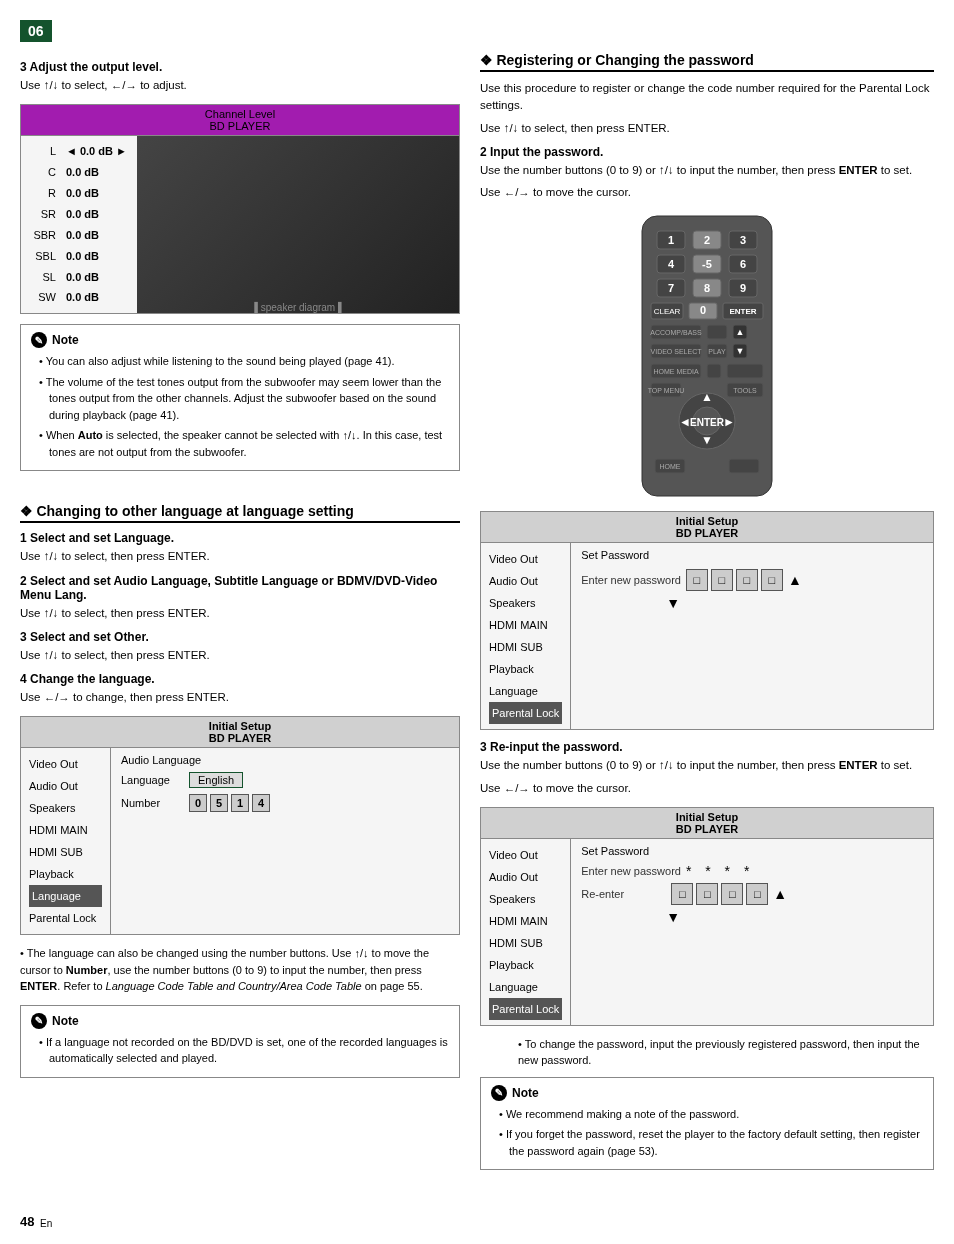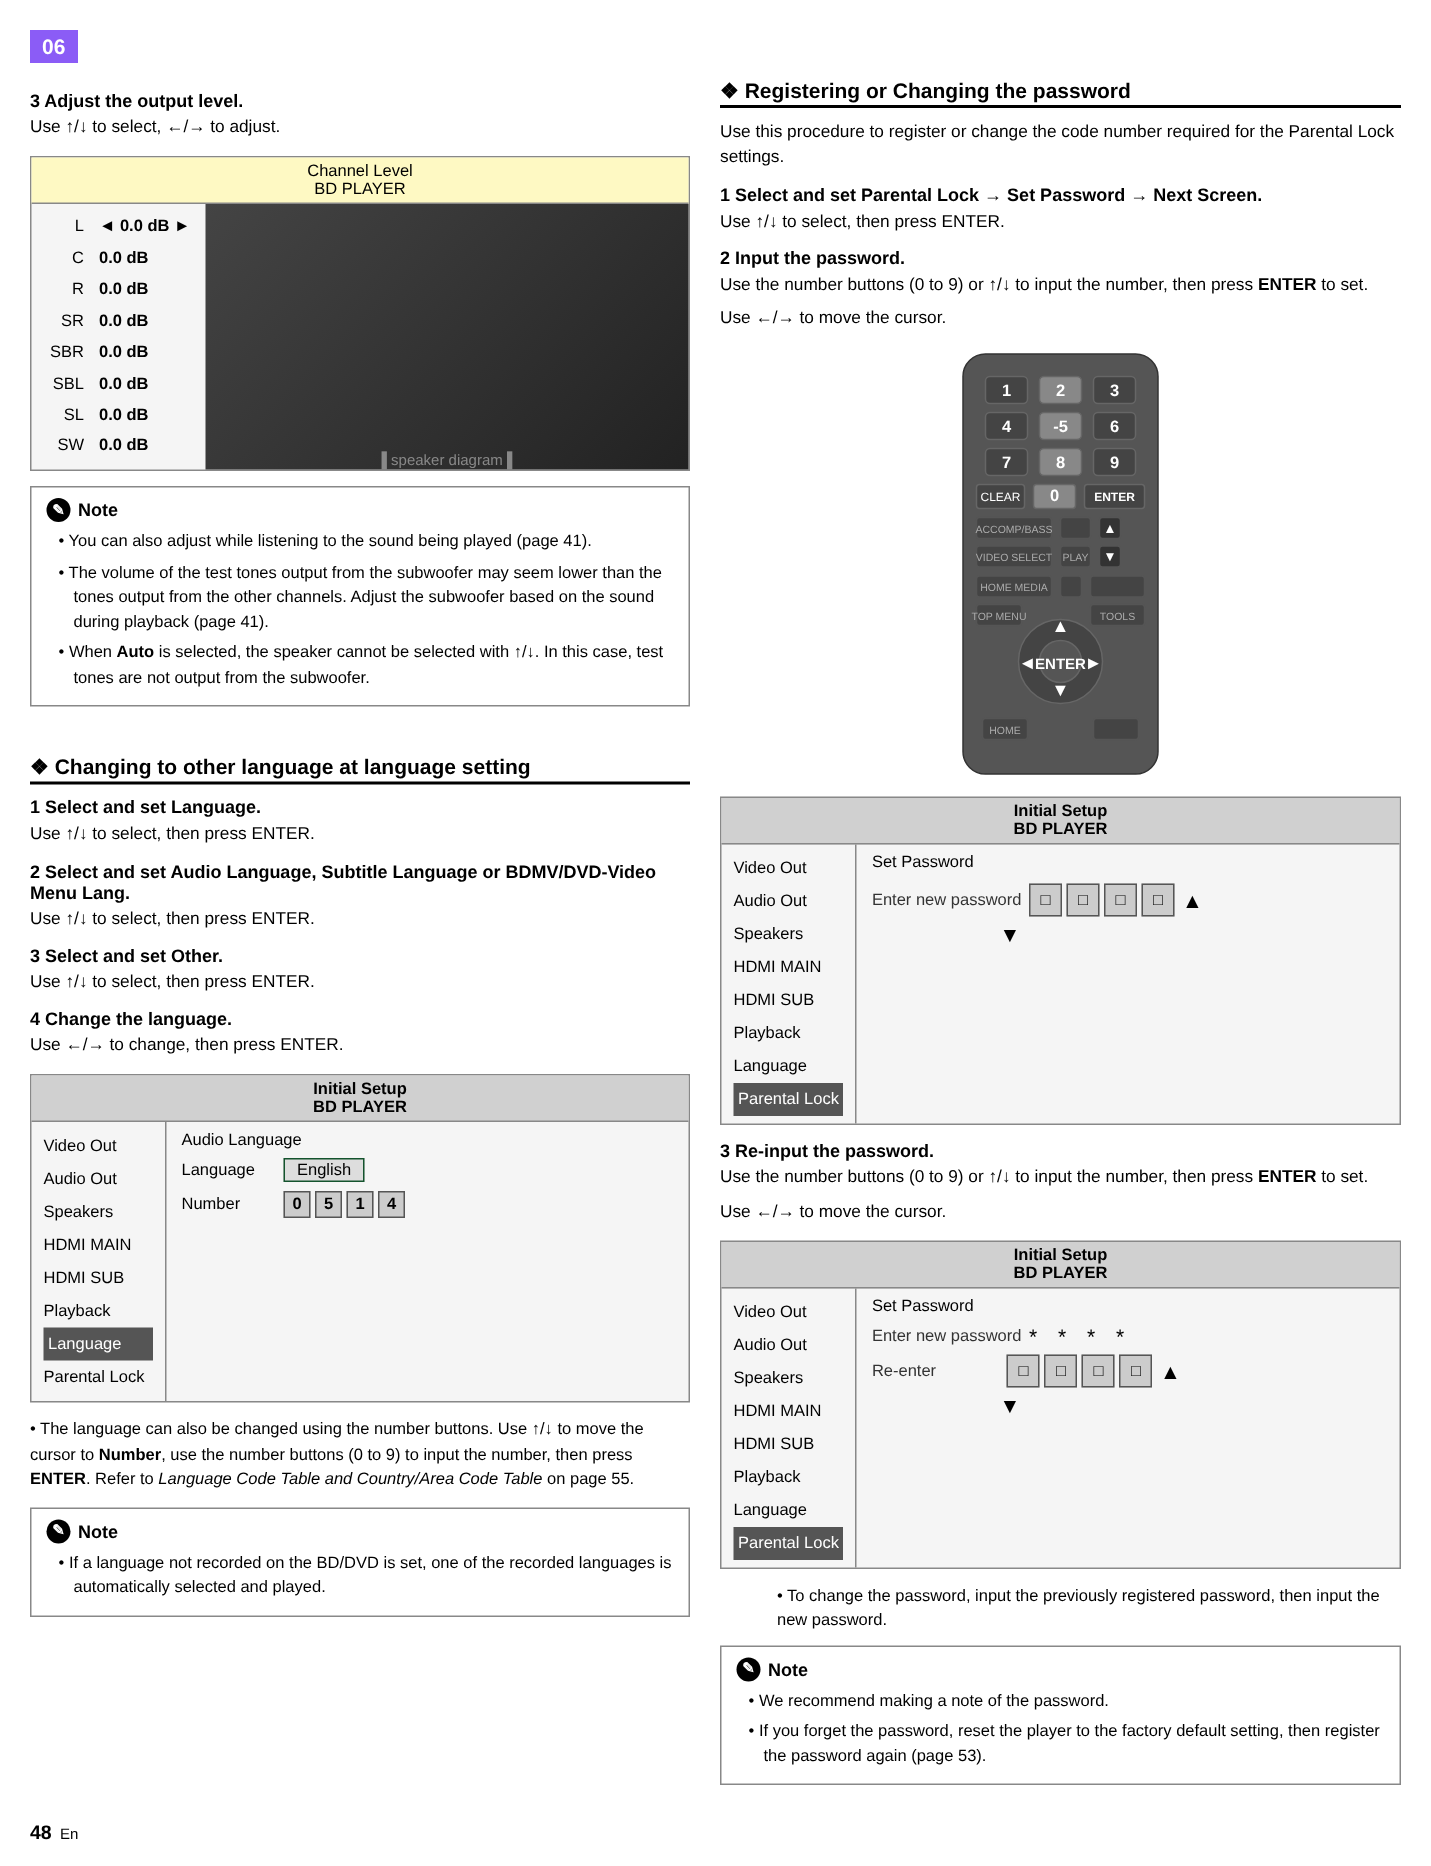--- a/index.html
+++ b/index.html
@@ -26,21 +26,21 @@
       width: 440px;
       flex-shrink: 0;
     }
 
     .right-column {
       flex: 1;
     }
 
     
     .chapter-badge {
-      background: #8b5cf6;
+      background: #14532d;
       color: #fff;
       font-size: 14px;
       font-weight: bold;
       padding: 3px 8px;
       display: inline-block;
       margin-bottom: 10px;
     }
 
     .step-heading {
       font-weight: bold;
@@ -57,21 +57,21 @@
 
     
     .channel-table-wrapper {
       border: 1px solid #888;
       margin: 10px 0;
       background: #f5f5f5;
     }
 
     .channel-table-header {
       text-align: center;
-      background: #fef9c3;
+      background: #a21caf;
       border-bottom: 1px solid #888;
       padding: 3px;
       font-size: 11px;
     }
 
     .channel-table-body {
       display: flex;
       flex-direction: row;
     }
 
@@ -435,23 +435,20 @@
       <div class="note-bullet">If a language not recorded on the BD/DVD is set, one of the recorded languages is automatically selected and played.</div>
     </div>
 
   </div>
 
   <div class="right-column">
 
     <div class="section-heading">❖ Registering or Changing the password</div>
     <div class="step-text">Use this procedure to register or change the code number required for the Parental Lock settings.</div>
 
-    <div class="step-heading">
-      <strong>1   Select and set Parental Lock → Set Password → Next Screen.</strong>
-    </div>
     <div class="step-text">Use ↑/↓ to select, then press ENTER.</div>
 
     <div class="step-heading">2   Input the password.</div>
     <div class="step-text">
       Use the number buttons (0 to 9) or ↑/↓ to input the number, then press <strong>ENTER</strong> to set.
     </div>
     <div class="step-text">Use ←/→ to move the cursor.</div>
 
     <div class="remote-area">
       <svg class="remote-svg" viewBox="0 0 140 290" xmlns="http://www.w3.org/2000/svg">

